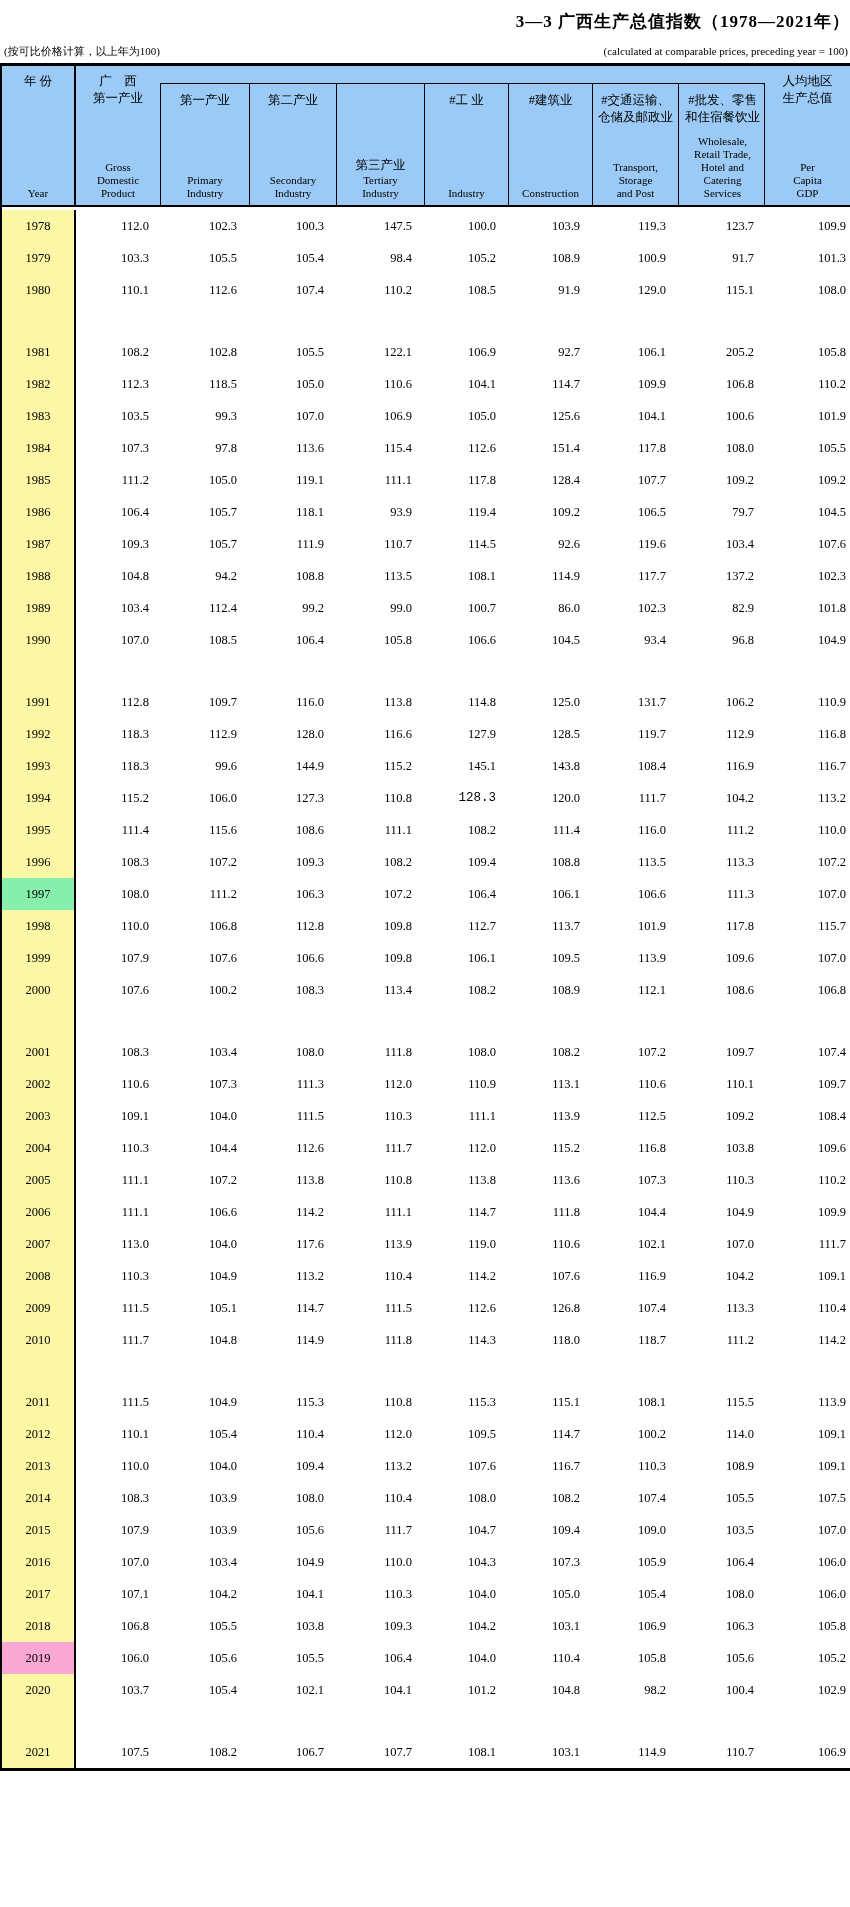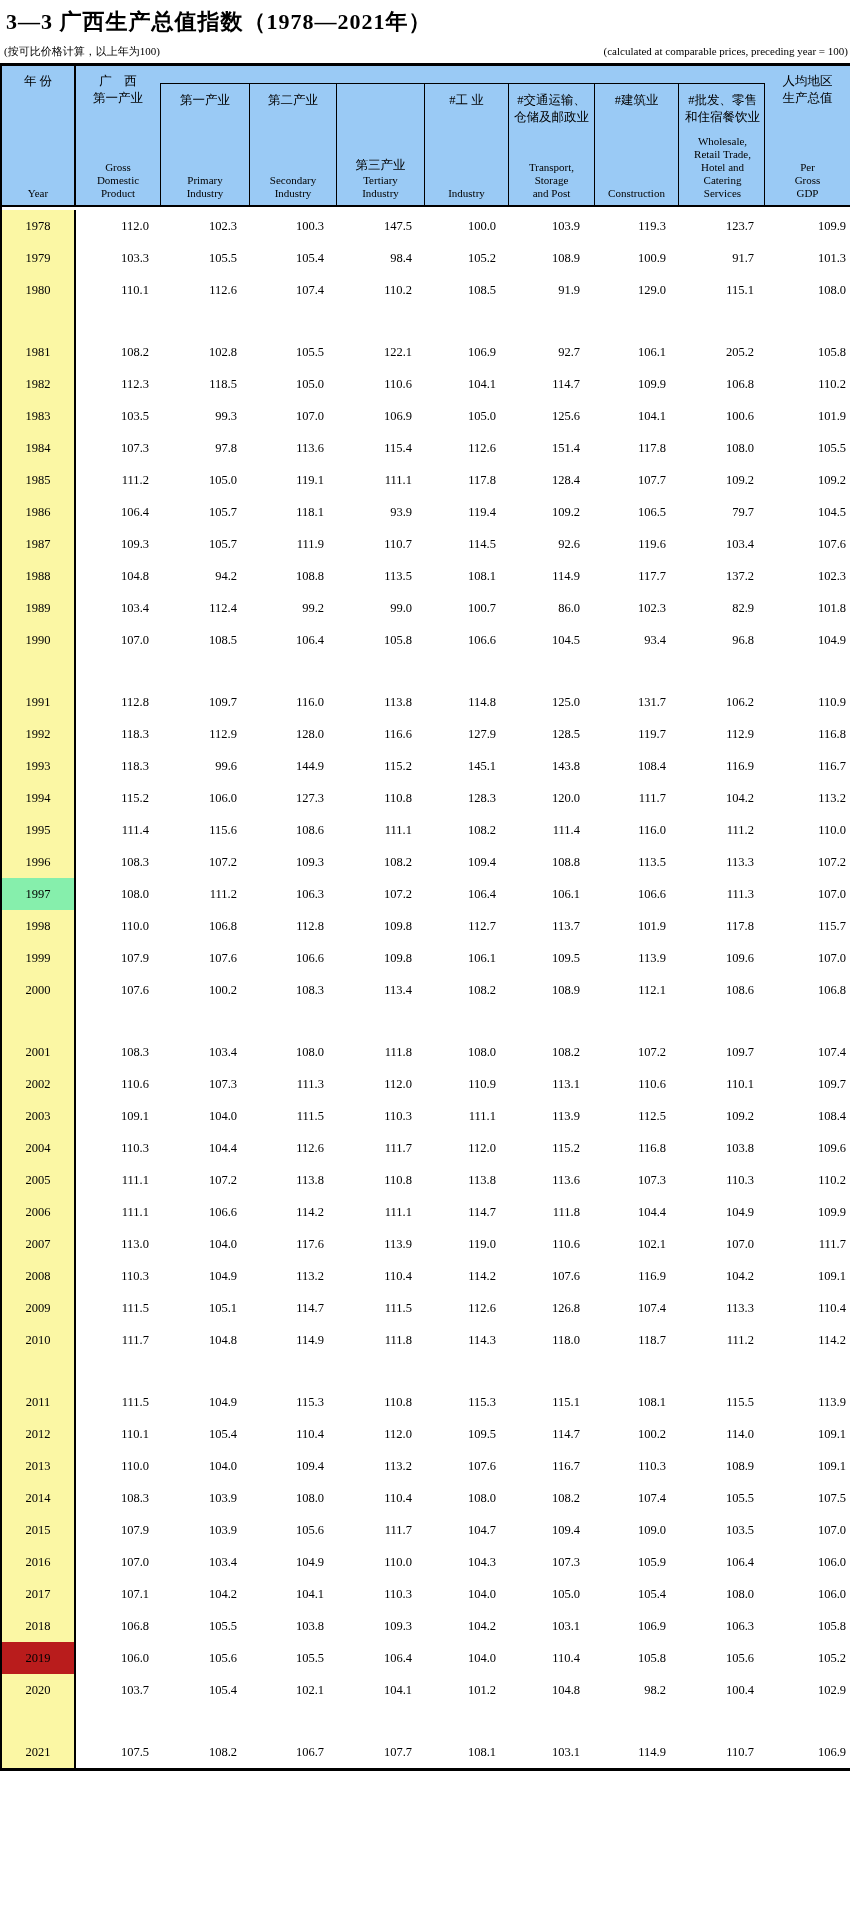--- a/index.html
+++ b/index.html
@@ -1,21 +1,21 @@
 <!DOCTYPE html>
 <html><head>
 <meta charset="utf-8">
 <style>
   html,body{margin:0;padding:0;background:#ffffff;}
   .page{
     width:850px;height:1907px;background:#ffffff;color:#000;
     font-family:"Liberation Serif","DejaVu Serif",serif;
     position:relative;overflow:hidden;
   }
-  .title-zh{padding:9px 0 0 6px;font-size:22px;font-weight:bold;letter-spacing:1px;line-height:26px;}
+  .title-zh{padding:9px 0 0 6px;font-size:17px;font-weight:bold;letter-spacing:1px;line-height:26px;text-align:right;}
   .title-en{padding:5px 0 0 6px;font-size:17px;line-height:22px;}
   .notes{display:flex;justify-content:space-between;align-items:flex-end;
     font-size:11px;line-height:14px;padding:9px 2px 5px 4px;}
   .gx-table{border-top:3px solid #000;border-left:2px solid #000;}
   
   .thead{display:flex;height:141px;border-bottom:2px solid #000;box-sizing:border-box;}
   .hcell{box-sizing:border-box;display:flex;flex-direction:column;justify-content:space-between;
     align-items:center;text-align:center;padding:7px 1px 5px;}
   .hzh{font-size:12.5px;line-height:17px;white-space:pre-line;}
   .hen{font-size:11px;line-height:13px;white-space:pre-line;}
@@ -70,46 +70,46 @@
           </div>
           <div class="hcell" style="width: 88px; justify-content: flex-end;">
             <div class="hzh">第三产业</div>
             <div class="hen">Tertiary
 Industry</div>
           </div>
           <div class="hcell" style="width: 84px;">
             <div class="hzh">#工 业</div>
             <div class="hen">Industry</div>
           </div>
+          <div class="hcell" style="width: 84px;">
+            <div class="hzh">#建筑业</div>
+            <div class="hen">Construction</div>
+          </div>
           <div class="hcell" style="width: 86px;">
             <div class="hzh">#交通运输、
 仓储及邮政业</div>
             <div class="hen">Transport,
 Storage
 and Post</div>
-          </div>
-          <div class="hcell" style="width: 84px;">
-            <div class="hzh">#建筑业</div>
-            <div class="hen">Construction</div>
           </div>
           <div class="hcell" style="width: 88px;">
             <div class="hzh">#批发、零售
 和住宿餐饮业</div>
             <div class="hen">Wholesale,
 Retail Trade,
 Hotel and
 Catering
 Services</div>
           </div>
         </div>
         <div class="hcell c-pc">
           <div class="hzh">人均地区
 生产总值</div>
           <div class="hen">Per
-Gross
+Capita
 GDP</div>
         </div>
       </div>
     <div class="tbody" id="tbody">
         <div class="trow">
           <div class="ycell" style="background: rgb(251, 247, 164);">1978</div>
           <div class="vcell" style="width: 84px;">112.0</div>
           <div class="vcell" style="width: 88px;">102.3</div>
           <div class="vcell" style="width: 87px;">100.3</div>
           <div class="vcell" style="width: 88px;">147.5</div>
@@ -304,21 +304,21 @@
           <div class="vcell" style="width: 86px;">108.4</div>
           <div class="vcell" style="width: 88px;">116.9</div>
           <div class="vcell last" style="width: 85px;">116.7</div>
         </div>
         <div class="trow">
           <div class="ycell" style="background: rgb(251, 247, 164);">1994</div>
           <div class="vcell" style="width: 84px;">115.2</div>
           <div class="vcell" style="width: 88px;">106.0</div>
           <div class="vcell" style="width: 87px;">127.3</div>
           <div class="vcell" style="width: 88px;">110.8</div>
-          <div class="vcell" style="width: 84px;">128.3</div>
+          <div class="vcell" style="width: 84px; font-family: Liberation Mono, monospace;">128.3</div>
           <div class="vcell" style="width: 84px;">120.0</div>
           <div class="vcell" style="width: 86px;">111.7</div>
           <div class="vcell" style="width: 88px;">104.2</div>
           <div class="vcell last" style="width: 85px;">113.2</div>
         </div>
         <div class="trow">
           <div class="ycell" style="background: rgb(251, 247, 164);">1995</div>
           <div class="vcell" style="width: 84px;">111.4</div>
           <div class="vcell" style="width: 88px;">115.6</div>
           <div class="vcell" style="width: 87px;">108.6</div>
@@ -605,21 +605,21 @@
           <div class="vcell" style="width: 88px;">105.5</div>
           <div class="vcell" style="width: 87px;">103.8</div>
           <div class="vcell" style="width: 88px;">109.3</div>
           <div class="vcell" style="width: 84px;">104.2</div>
           <div class="vcell" style="width: 84px;">103.1</div>
           <div class="vcell" style="width: 86px;">106.9</div>
           <div class="vcell" style="width: 88px;">106.3</div>
           <div class="vcell last" style="width: 85px;">105.8</div>
         </div>
         <div class="trow">
-          <div class="ycell" style="background: #b91c1c;">2019</div>
+          <div class="ycell" style="background: #f9a8d4;">2019</div>
           <div class="vcell" style="width: 84px;">106.0</div>
           <div class="vcell" style="width: 88px;">105.6</div>
           <div class="vcell" style="width: 87px;">105.5</div>
           <div class="vcell" style="width: 88px;">106.4</div>
           <div class="vcell" style="width: 84px;">104.0</div>
           <div class="vcell" style="width: 84px;">110.4</div>
           <div class="vcell" style="width: 86px;">105.8</div>
           <div class="vcell" style="width: 88px;">105.6</div>
           <div class="vcell last" style="width: 85px;">105.2</div>
         </div>

